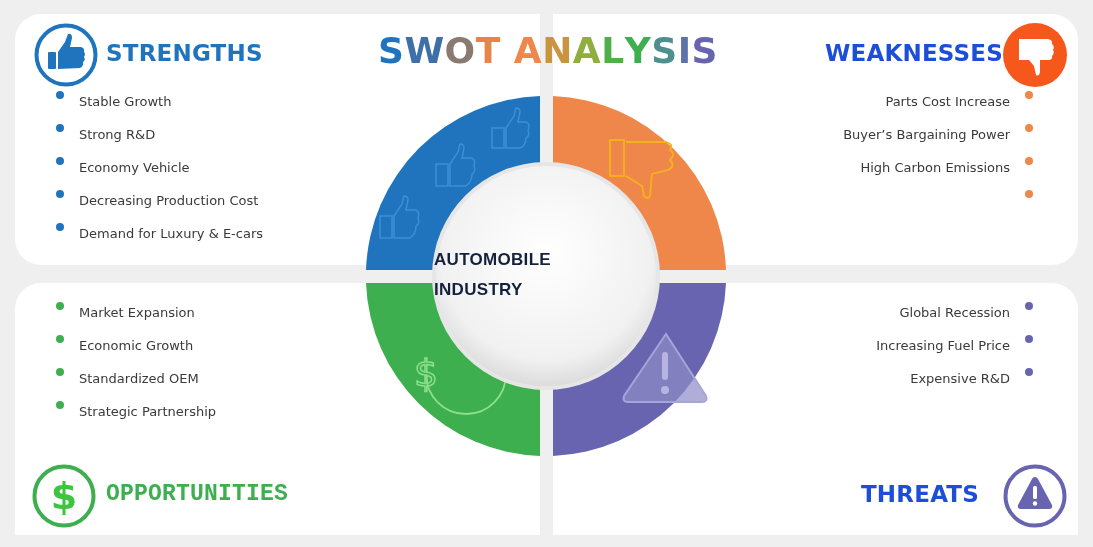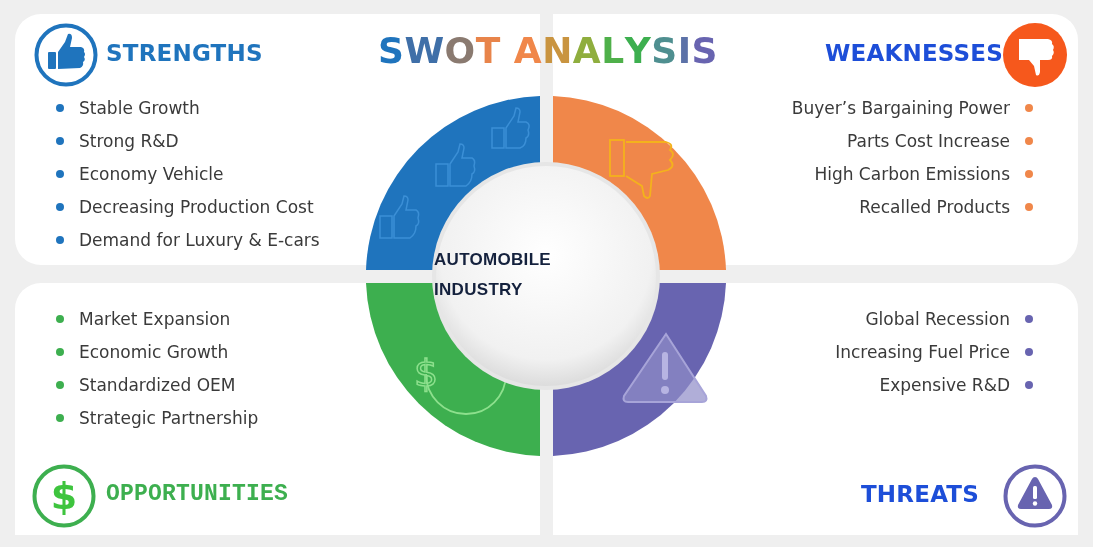--- a/index.html
+++ b/index.html
@@ -28,22 +28,22 @@
 
   .badge { position: absolute; width: 66px; height: 66px; }
   .b-s { left: 33px; top: 22px; }
   .b-w { left: 1002px; top: 22px; }
   .b-o { left: 31px; top: 463px; }
   .b-t { left: 1002px; top: 463px; }
 
   .list { position: absolute; margin: 0; padding: 0; list-style: none; }
   .list li {
     font-family: "DejaVu Sans", sans-serif;
-    font-size: 17px; color: #3a3a3a; height: 33px; line-height: 22px;
-    display: flex; align-items: center; white-space: nowrap;
+    font-size: 13px; color: #3a3a3a; height: 33px; line-height: 22px;
+    display: flex; align-items: flex-start; white-space: nowrap;
   }
   .list .dot { width: 8px; height: 8px; border-radius: 50%; flex: none; }
   .list-left { left: 56px; top: 91px; }
   .list-left li .dot { margin-right: 15px; }
   .list-right { right: 60px; top: 91px; }
   .list-right li { justify-content: flex-end; }
   .list-right li .dot { margin-left: 15px; }
   .list-bl { left: 56px; top: 302px; }
   .list-br { right: 60px; top: 302px; }
 
@@ -115,33 +115,32 @@
       <span class="dot" style="background: rgb(31, 116, 189);"></span>
       <span>Decreasing Production Cost</span>
     </li>
     <li>
       <span class="dot" style="background: rgb(31, 116, 189);"></span>
       <span>Demand for Luxury &amp; E-cars</span>
     </li>
   </ul>
 <ul class="list list-right" id="list-w">
     <li>
+      <span>Parts Cost Increase</span>
+      <span class="dot" style="background: rgb(240, 135, 74);"></span>
+    </li>
+    <li>
       <span>Buyer’s Bargaining Power</span>
       <span class="dot" style="background: rgb(240, 135, 74);"></span>
     </li>
     <li>
-      <span>Parts Cost Increase</span>
-      <span class="dot" style="background: rgb(240, 135, 74);"></span>
-    </li>
-    <li>
       <span>High Carbon Emissions</span>
       <span class="dot" style="background: rgb(240, 135, 74);"></span>
     </li>
     <li>
-      <span>Recalled Products</span>
       <span class="dot" style="background: rgb(240, 135, 74);"></span>
     </li>
   </ul>
 <ul class="list list-left list-bl" id="list-o">
     <li>
       <span class="dot" style="background: rgb(61, 175, 79);"></span>
       <span>Market Expansion</span>
     </li>
     <li>
       <span class="dot" style="background: rgb(61, 175, 79);"></span>

